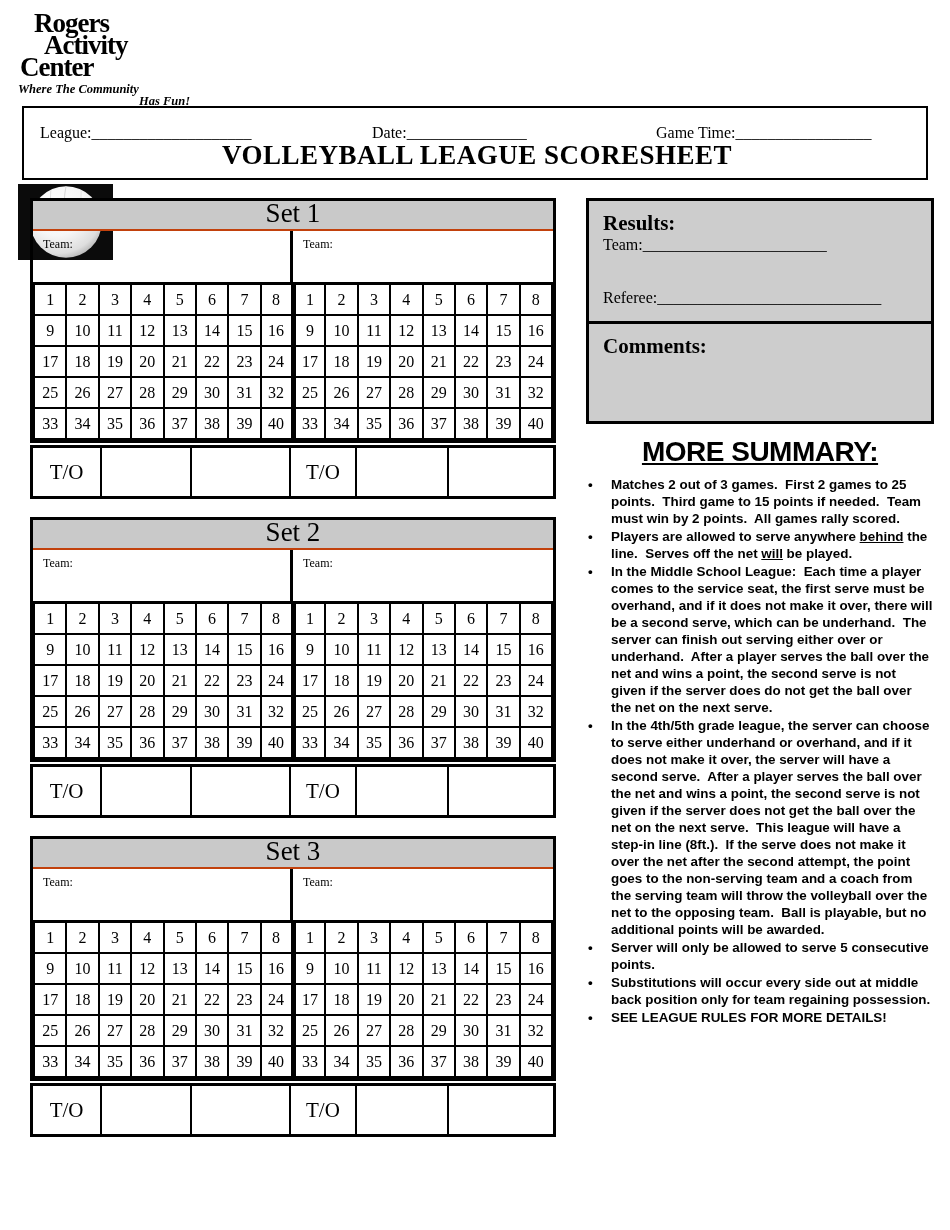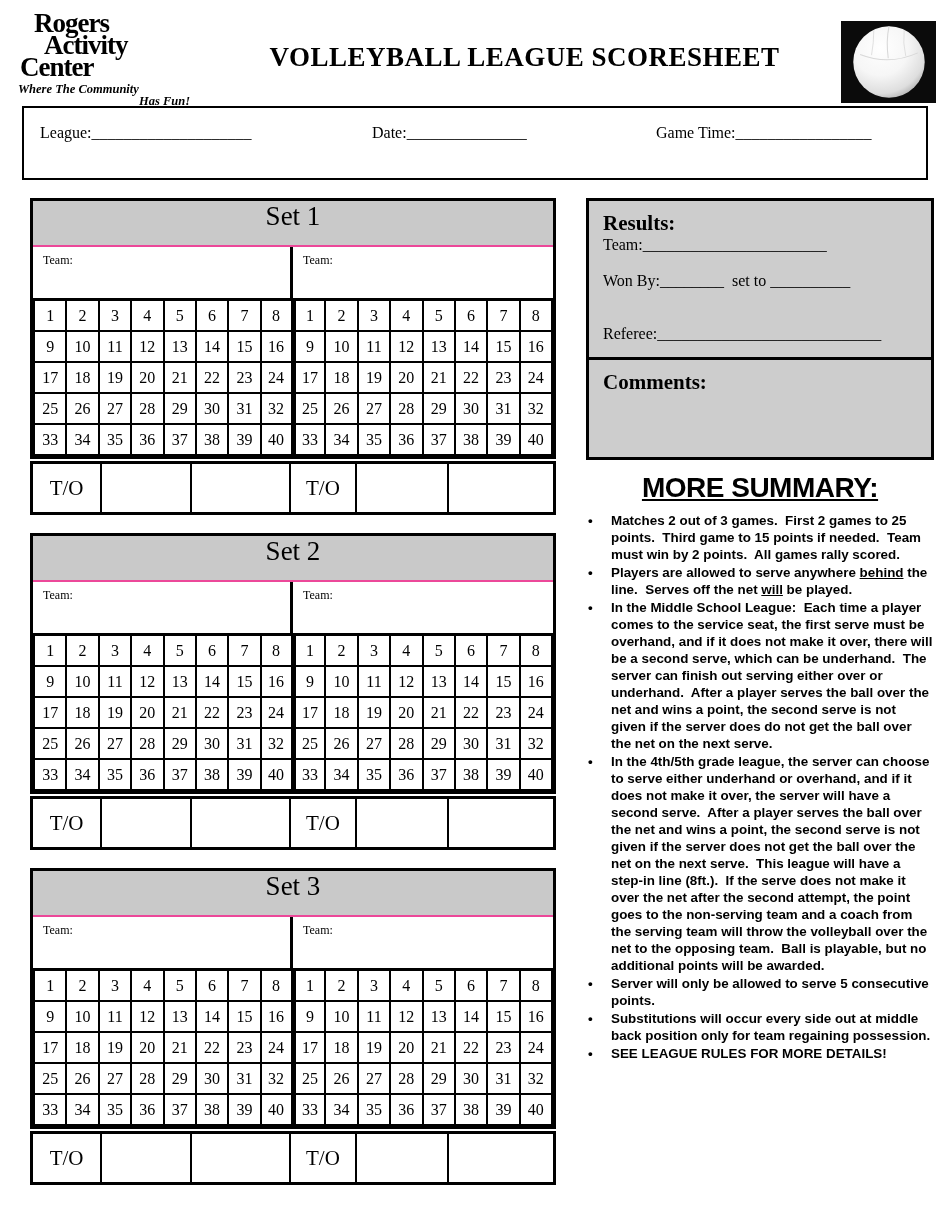--- a/index.html
+++ b/index.html
@@ -1,21 +1,21 @@
 <!DOCTYPE html>
 <html><head>
 <meta charset="utf-8">
 <title>Volleyball League Scoresheet</title>
 <style>
   * { margin:0; padding:0; box-sizing:border-box; }
   body { background:#fff; font-family:"Liberation Serif", serif; color:#000; }
   .sheet { width:950px; height:1230px; background:#fff; position:relative; overflow:hidden; }
 
   
-  .hdr { display:flex; padding:8px 14px 0 18px; height:102px; }
+  .hdr { display:flex; padding:8px 14px 0 18px; height:102px;flex-direction:column; }
   .logo { width:190px; line-height:0.82; padding-top:4px; }
   .logo .l1,.logo .l2,.logo .l3 { font-weight:bold; font-size:27px; letter-spacing:-1px; display:block; }
   .logo .l1 { margin-left:16px; }
   .logo .l2 { margin-left:26px; }
   .logo .l3 { margin-left:2px; }
   .logo .tag { display:block; font-size:12.5px; font-weight:bold; font-style:italic; letter-spacing:0; line-height:1.05; margin-top:5px; }
   .logo .tag2 { display:block; font-size:12.5px; font-weight:bold; font-style:italic; width:172px; text-align:right; margin-top:-1px; }
   .title { flex:1; text-align:center; padding-top:34px; font-size:27px; font-weight:bold; letter-spacing:0.5px; }
   .ball-box { width:95px; height:82px; background:#0b0b0b; margin-top:13px; display:flex; align-items:center; justify-content:center; }
 
@@ -27,22 +27,22 @@
   .f-gametime { left:632px; }
 
   
   .main { display:flex; margin:18px 16px 0 30px; }
   .col-left { width:526px; }
   .col-right { width:348px; margin-left:30px; }
 
   
   .set-block { margin-bottom:18px; }
   .set-table { border:3px solid #000; }
-  .set-header { background:#c9c9c9; height:46px; border-bottom:2px solid #ec4899;
-                display:flex; align-items:flex-start; justify-content:center; font-size:27px; }
+  .set-header { background:#c9c9c9; height:30px; border-bottom:2px solid #c2410c;
+                display:flex; align-items:flex-end; justify-content:center; font-size:27px; }
   .team-row { display:flex; height:52px; border-bottom:1px solid #000; font-size:12px; }
   .team-cell { width:50%; padding:6px 0 0 10px; }
   .team-cell.left { border-right:3px solid #000; }
   table.num-grid { width:100%; border-collapse:collapse; table-layout:fixed; }
   table.num-grid td { border:2px solid #000; height:31px; text-align:center; font-size:16px; }
   table.num-grid td.half-end { border-right:5px solid #000; }
   .to-bar { margin-top:2px; border:3px solid #000; height:54px; display:flex; }
   .to-bar > div { display:flex; align-items:center; justify-content:center; }
   .to-label { font-size:21px; }
   .w1 { width:13.3%; border-right:2px solid #000; }
@@ -468,21 +468,20 @@
       <div class="w6"></div>
     </div>
   </section>
 </div>
 
     <div class="col-right">
       <div class="results-panel">
         <div class="results-top">
           <div class="results-h">Results:</div>
           <div class="r-line r-team">Team:_______________________</div>
-          <div class="r-line r-wonby">Won By:________  set to __________</div>
           <div class="r-line r-ref">Referee:____________________________</div>
         </div>
         <div class="comments">
           <div class="comments-h">Comments:</div>
         </div>
       </div>
 
       <div class="rules-h">MORE SUMMARY:</div>
       <ul class="rules" id="rules-list">
           <li>

